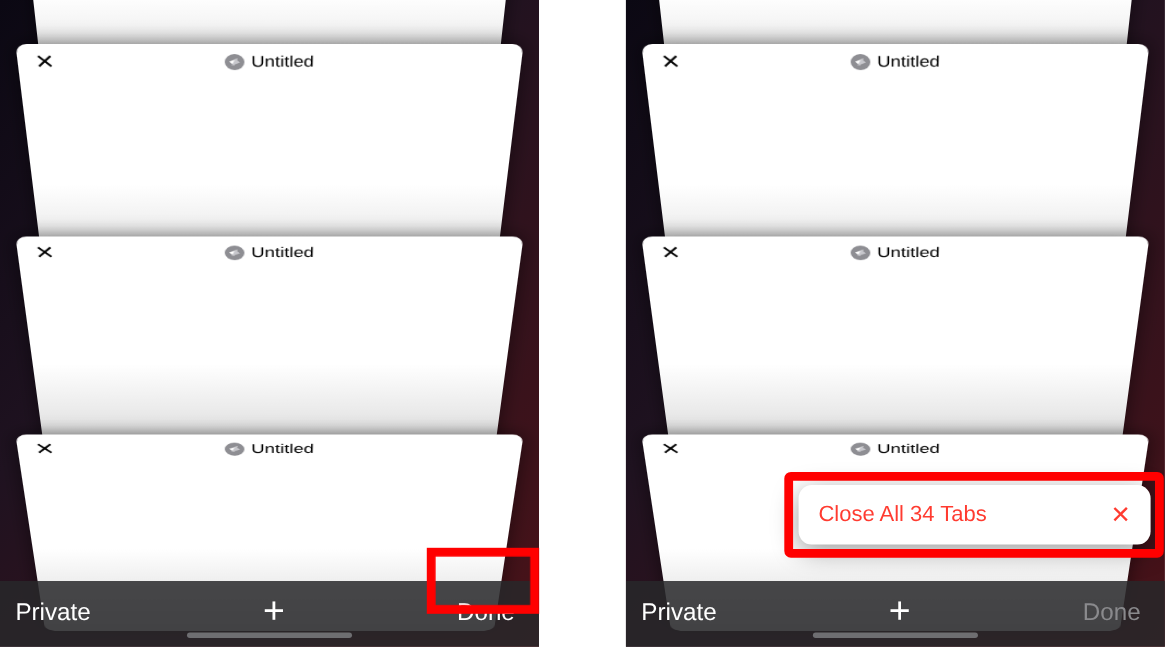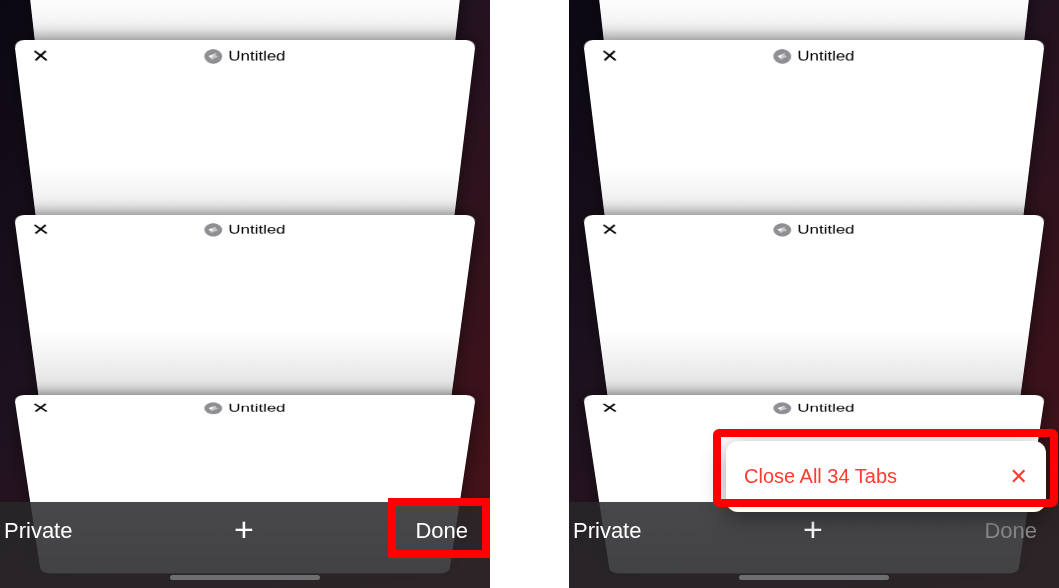--- a/index.html
+++ b/index.html
@@ -96,26 +96,26 @@
     border-right: 3px solid transparent;
     border-top: 8px solid #c7c7cc;
     transform: translate(-50%, -35%) rotate(45deg);
   }
   .card-title { font-weight: 500; }
 
   
   .toolbar {
     position: absolute;
     left: 0; right: 0; bottom: 0;
-    height: 86px;
+    height: 60px;
     background: rgba(40,40,42,0.85);
     display: flex;
     align-items: flex-start;
     justify-content: space-between;
-    padding: 16px 22px 0 4px;
+    padding: 16px 22px 0 14px;
     z-index: 10;
   }
   .toolbar-btn {
     color: #fff;
     font-size: 22px;
     font-weight: 400;
     background: none;
     border: none;
   }
   .toolbar-btn.plus { font-size: 34px; line-height: 22px; font-weight: 300; }
@@ -139,21 +139,21 @@
   }
   .hl-done { left: 388px; top: 498px; width: 102px; height: 60px; }
   .hl-popup { left: 713px; top: 429px; width: 345px; height: 78px; border-radius: 6px; }
 
   
   .popup {
     position: absolute;
     left: 726px;
     top: 441px;
     width: 320px;
-    height: 71px;
+    height: 54px;
     background: #ffffff;
     border-radius: 12px;
     box-shadow: 0 6px 24px rgba(0,0,0,0.4);
     display: flex;
     align-items: center;
     padding: 0 18px;
     z-index: 25;
     font-size: 20px;
   }
   .popup-label { color: #ff3b30; flex: 1; }

